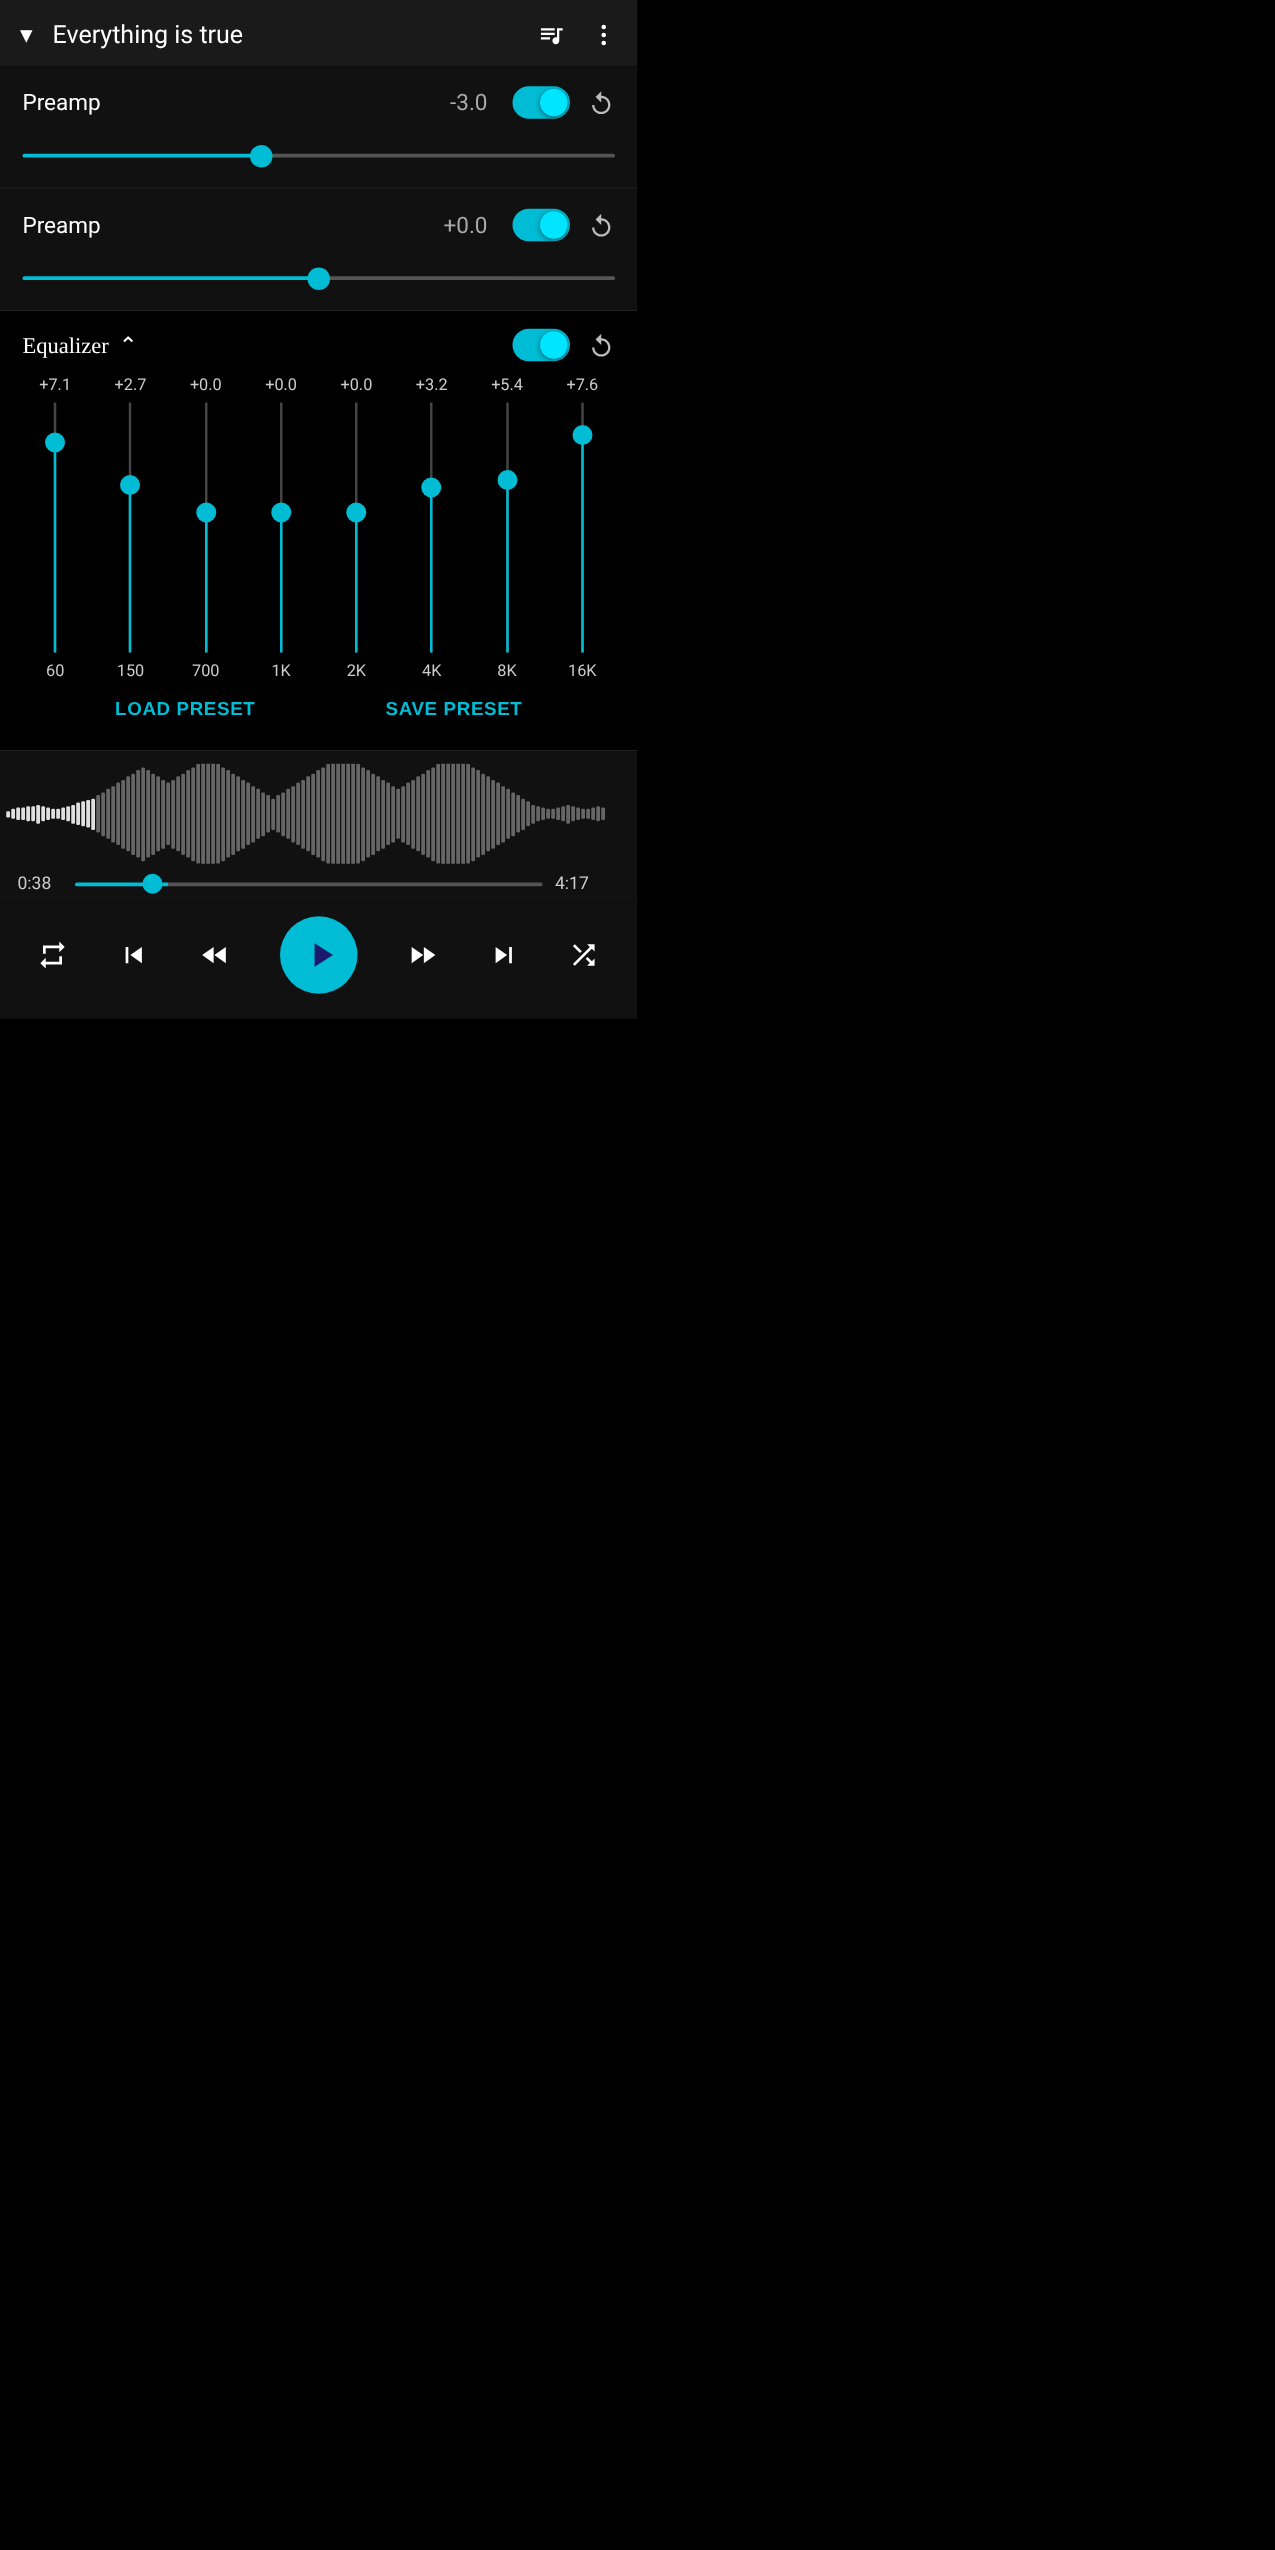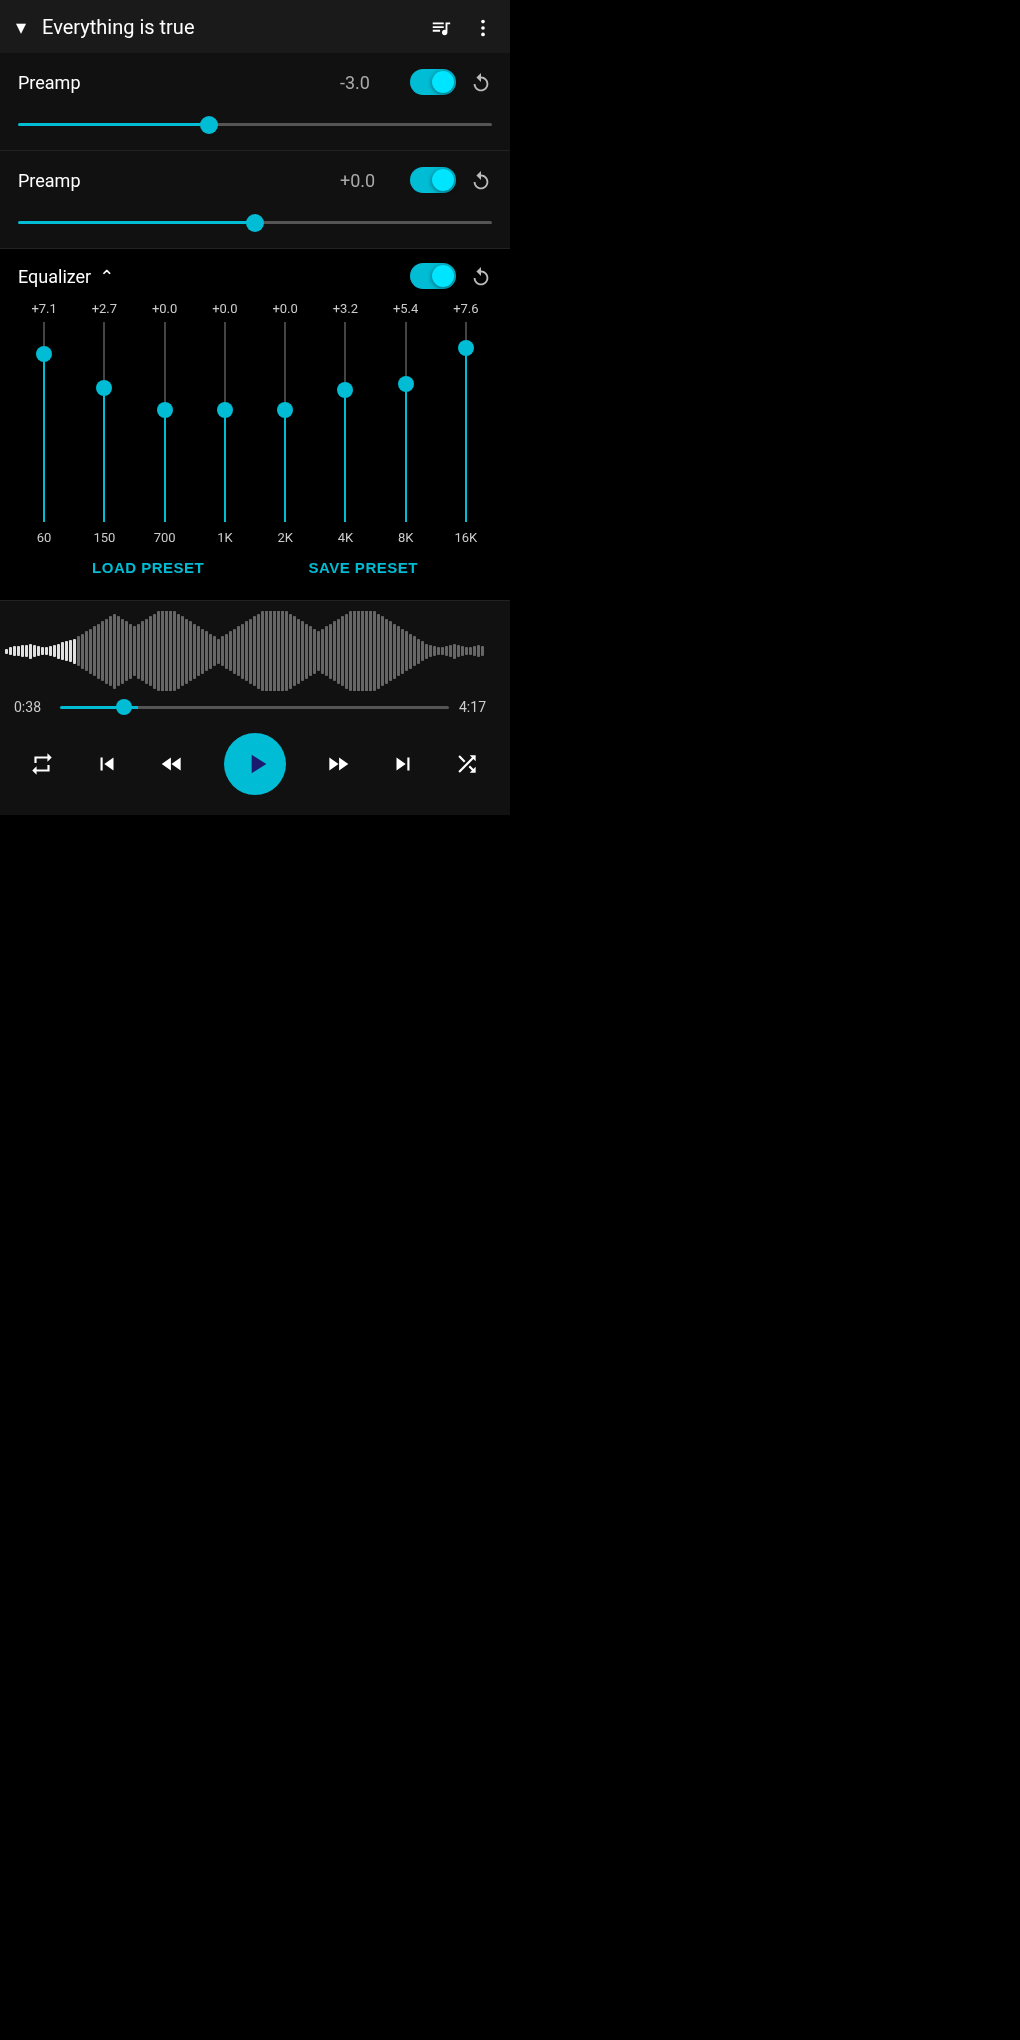--- a/index.html
+++ b/index.html
@@ -58,20 +58,21 @@
     .section-label {
       font-size: 18px;
       color: #fff;
       flex: 1;
     }
     .section-value {
       font-size: 18px;
       color: #aaa;
       margin-right: 20px;
       min-width: 50px;
+      text-align: right;
     }
 
     
     .toggle {
       position: relative;
       width: 46px;
       height: 26px;
       cursor: pointer;
       margin-right: 14px;
     }
@@ -131,20 +132,21 @@
     .eq-section {
       background: #000;
       padding: 14px 10px 10px 10px;
       border-bottom: 1px solid #222;
     }
     .eq-header {
       display: flex;
       align-items: center;
       margin-bottom: 12px;
       padding: 0 8px;
+      font-family: Liberation Serif, serif;
     }
     .eq-label {
       font-size: 18px;
       color: #fff;
       flex: 1;
       display: flex;
       align-items: center;
       gap: 8px;
     }
     .eq-chevron {
@@ -231,21 +233,21 @@
       background: none;
       border: none;
       cursor: pointer;
       letter-spacing: 0.5px;
       text-transform: uppercase;
     }
 
     
     .waveform-section {
       background: #111;
-      padding: 10px 1px 0 0;
+      padding: 10px 16px 0 0;
     }
     .waveform {
       width: 100%;
       height: 80px;
       display: flex;
       align-items: center;
       overflow: hidden;
       padding: 0 4px;
     }
     .waveform-bar {

